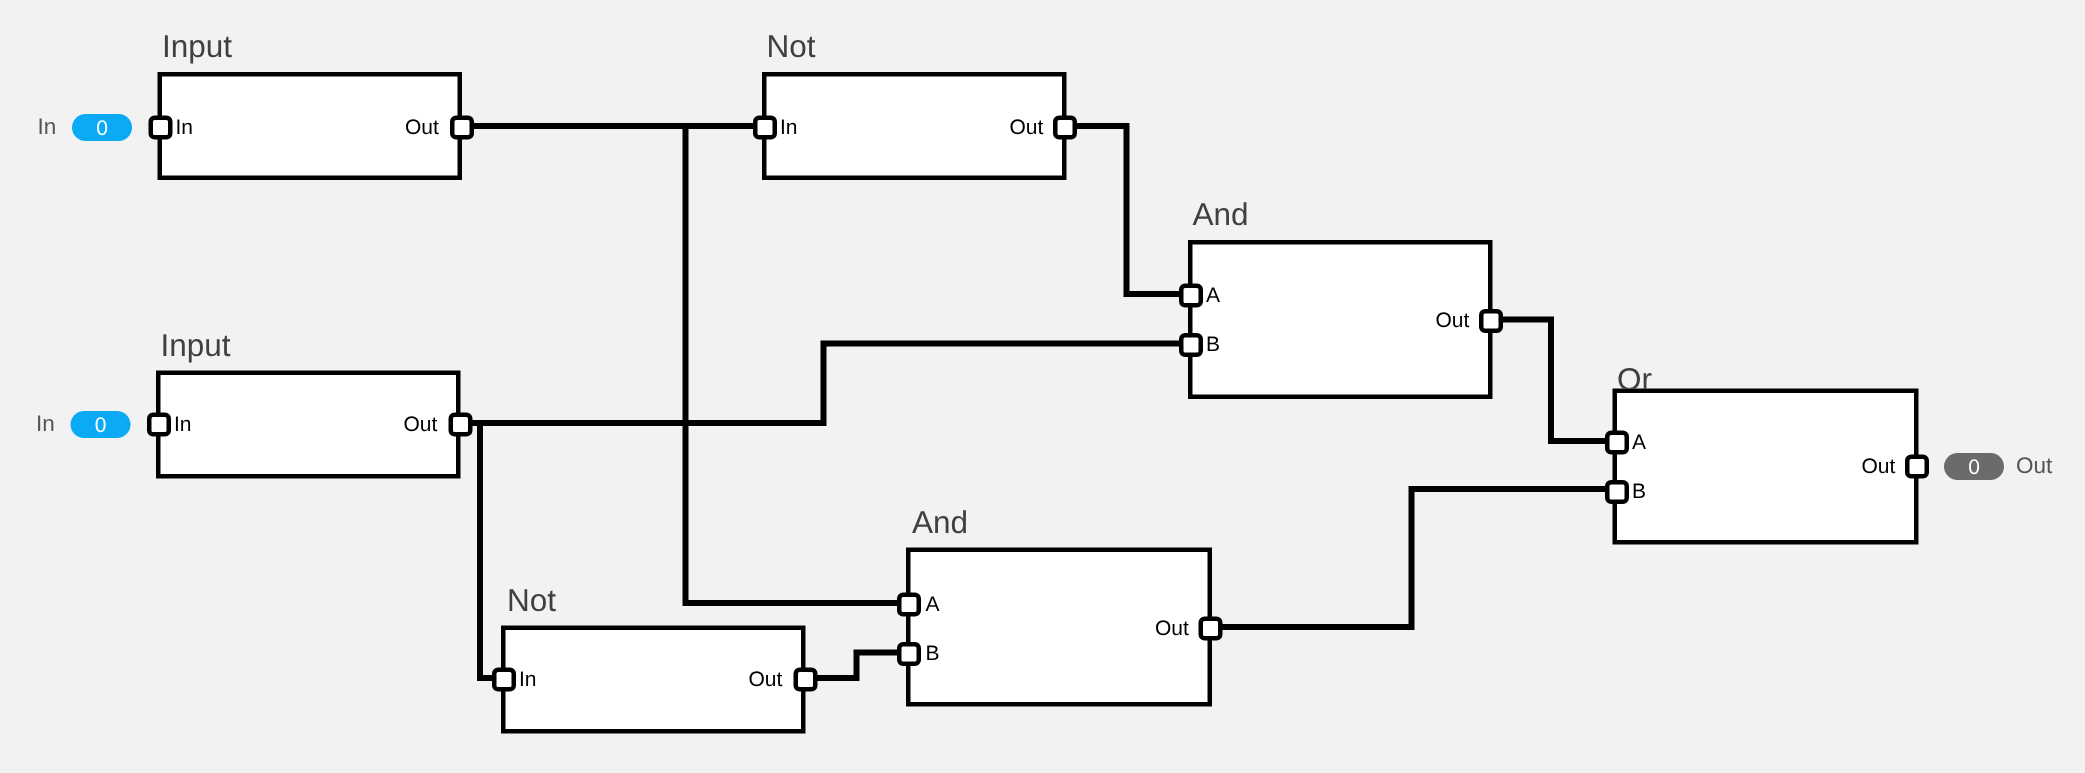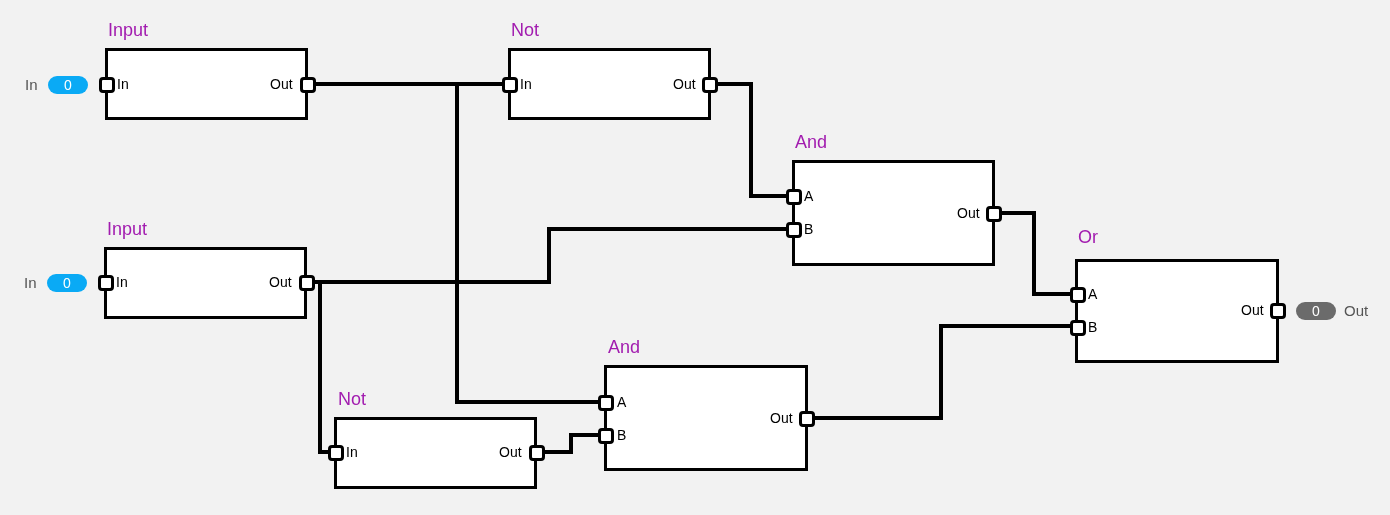--- a/index.html
+++ b/index.html
@@ -1,19 +1,19 @@
 <!DOCTYPE html>
 <html><head>
 <meta charset="utf-8">
 <style>
   html, body { margin:0; padding:0; }
   body { width:1390px; height:515px; background:#f2f2f2; position:relative; overflow:hidden; font-family:"Liberation Sans", sans-serif; }
   svg.wires { position:absolute; left:0; top:0; width:1390px; height:515px; }
   .node { position:absolute; background:#fff; border:3px solid #000; box-sizing:border-box; }
-  .title { position:absolute; font-size:18px; color:#a21caf; white-space:nowrap; }
+  .title { position:absolute; font-size:21px; color:#404040; white-space:nowrap; }
   .plabel { position:absolute; font-size:14px; color:#000; white-space:nowrap; line-height:16px; }
   .port { position:absolute; width:10px; height:10px; border:3px solid #000; border-radius:4px; background:#fff; box-sizing:content-box; }
   .badge { position:absolute; width:40px; height:18px; border-radius:9px; color:#fff; font-size:14px; text-align:center; line-height:18px; }
   .iolabel { position:absolute; font-size:15px; color:#555; line-height:18px; }
 </style>
 </head>
 <body>
 
 <svg class="wires">
   <g fill="none" stroke="#000" stroke-width="4" stroke-linejoin="miter">
@@ -84,21 +84,21 @@
   <div class="node" style="left:604px;top:365px;width:204px;height:106px;"></div>
   <div class="port" style="left:598px;top:395px;"></div>
   <div class="plabel" style="left:617px;top:394px;">A</div>
   <div class="port" style="left:598px;top:428px;"></div>
   <div class="plabel" style="left:617px;top:427px;">B</div>
   <div class="plabel" style="left:770px;top:410px;">Out</div>
   <div class="port" style="left:799px;top:411px;"></div>
 </div>
 
 <div>
-  <div class="title" style="left:1078px;top:227px;">Or</div>
+  <div class="title" style="left:1078px;top:242px;">Or</div>
   <div class="node" style="left:1075px;top:259px;width:204px;height:104px;"></div>
   <div class="port" style="left:1070px;top:287px;"></div>
   <div class="plabel" style="left:1088px;top:286px;">A</div>
   <div class="port" style="left:1070px;top:320px;"></div>
   <div class="plabel" style="left:1088px;top:319px;">B</div>
   <div class="plabel" style="left:1241px;top:302px;">Out</div>
   <div class="port" style="left:1270px;top:303px;"></div>
 </div>
 <div class="badge" style="left:1296px;top:302px;background:#6b6b6b;">0</div>
 <div class="iolabel" style="left:1344px;top:302px;">Out</div>

